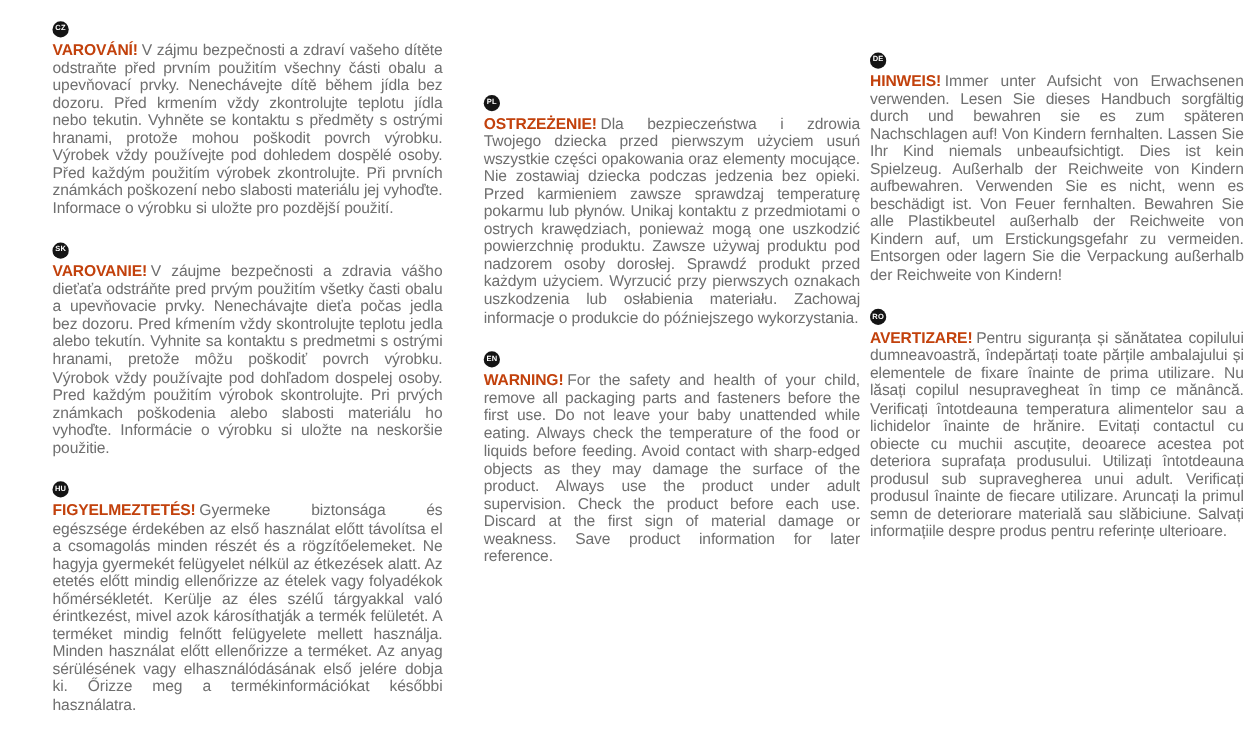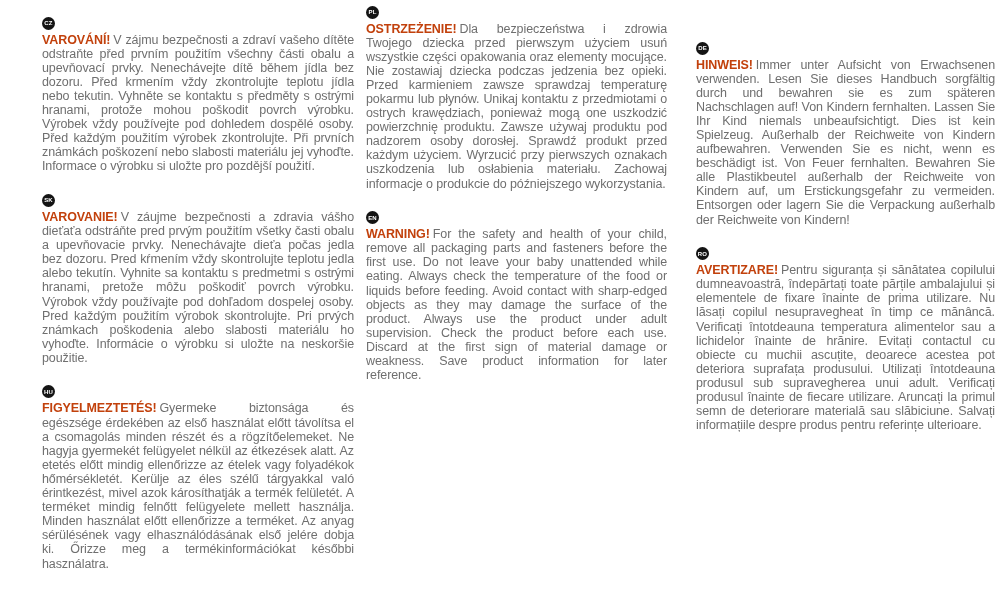--- a/index.html
+++ b/index.html
@@ -13,21 +13,21 @@
     height: 602px;
     background: #ffffff;
     overflow: hidden;
     font-family: "Liberation Sans", sans-serif;
   }
   .column {
     position: absolute;
     top: 0;
   }
   .col-1 { left: 42px;  width: 312px; padding-top: 11px; }
-  .col-2 { left: 366px; width: 301px; }
+  .col-2 { left: 387px; width: 301px; padding-top: 70px; }
   .col-3 { left: 696px; width: 299px; padding-top: 36px; }
   .section {
     margin-bottom: 15px;
   }
   .badge {
     display: inline-flex;
     align-items: center;
     justify-content: center;
     width: 13px;
     height: 13px;

